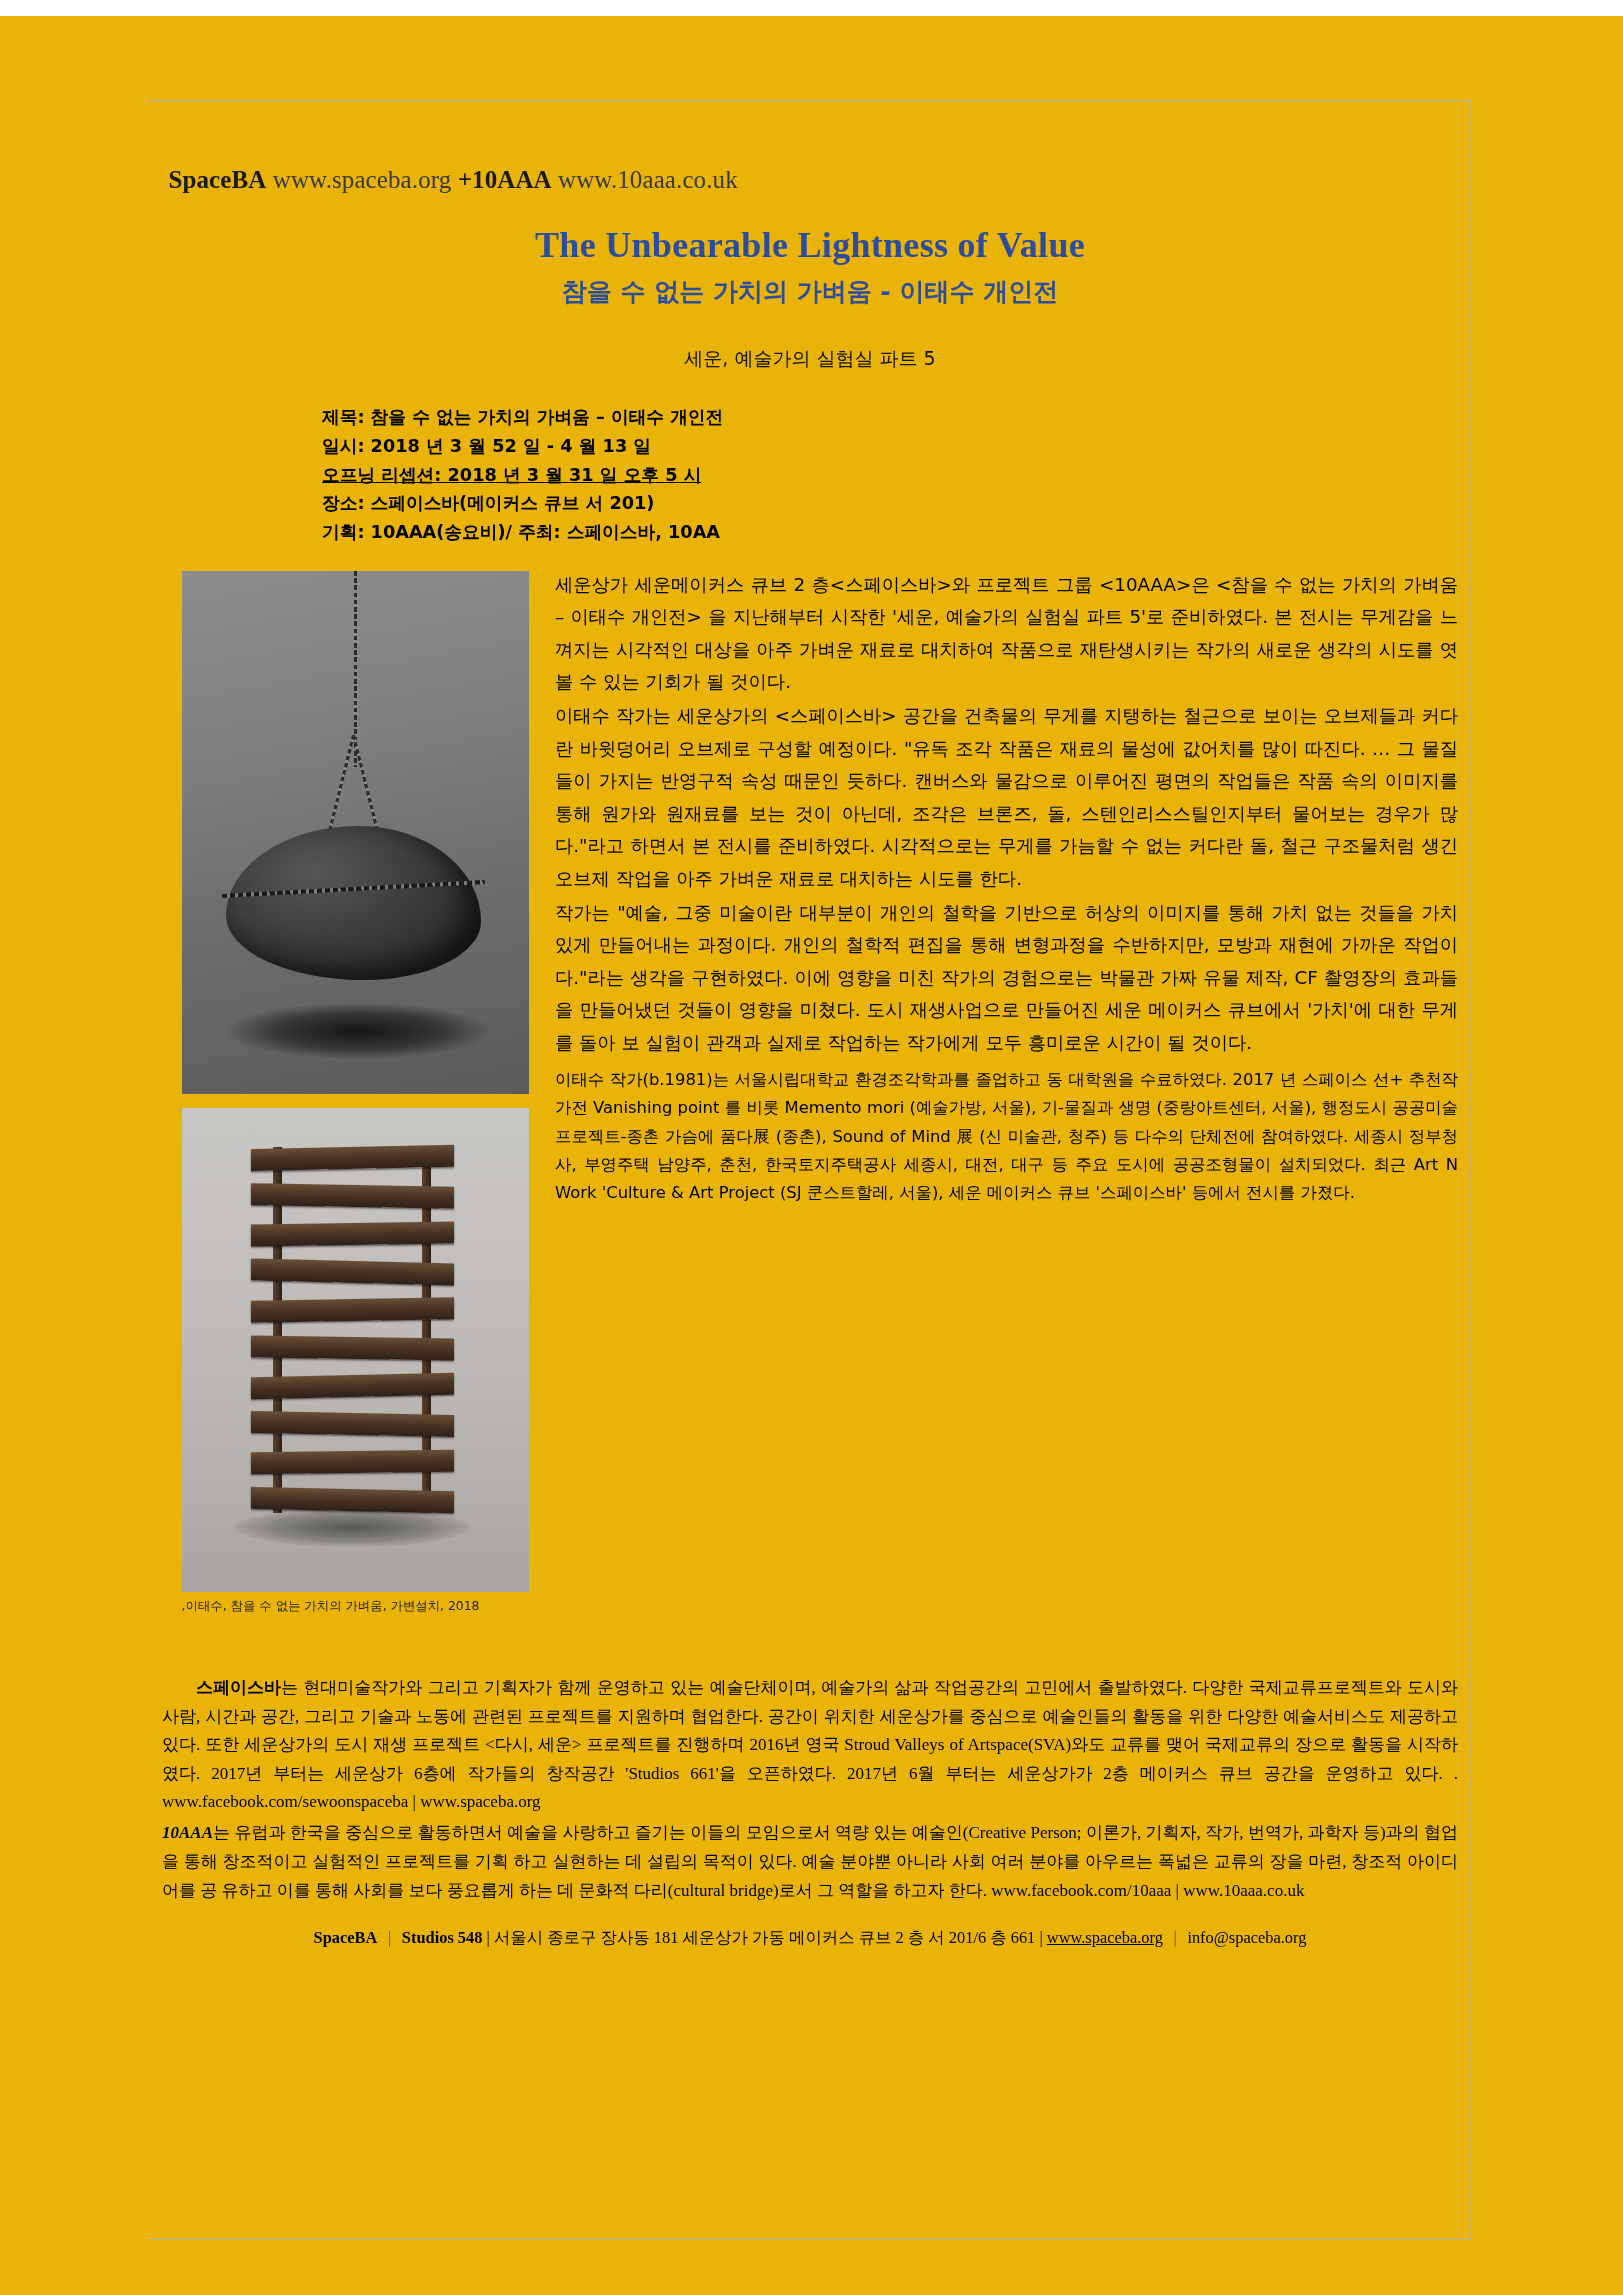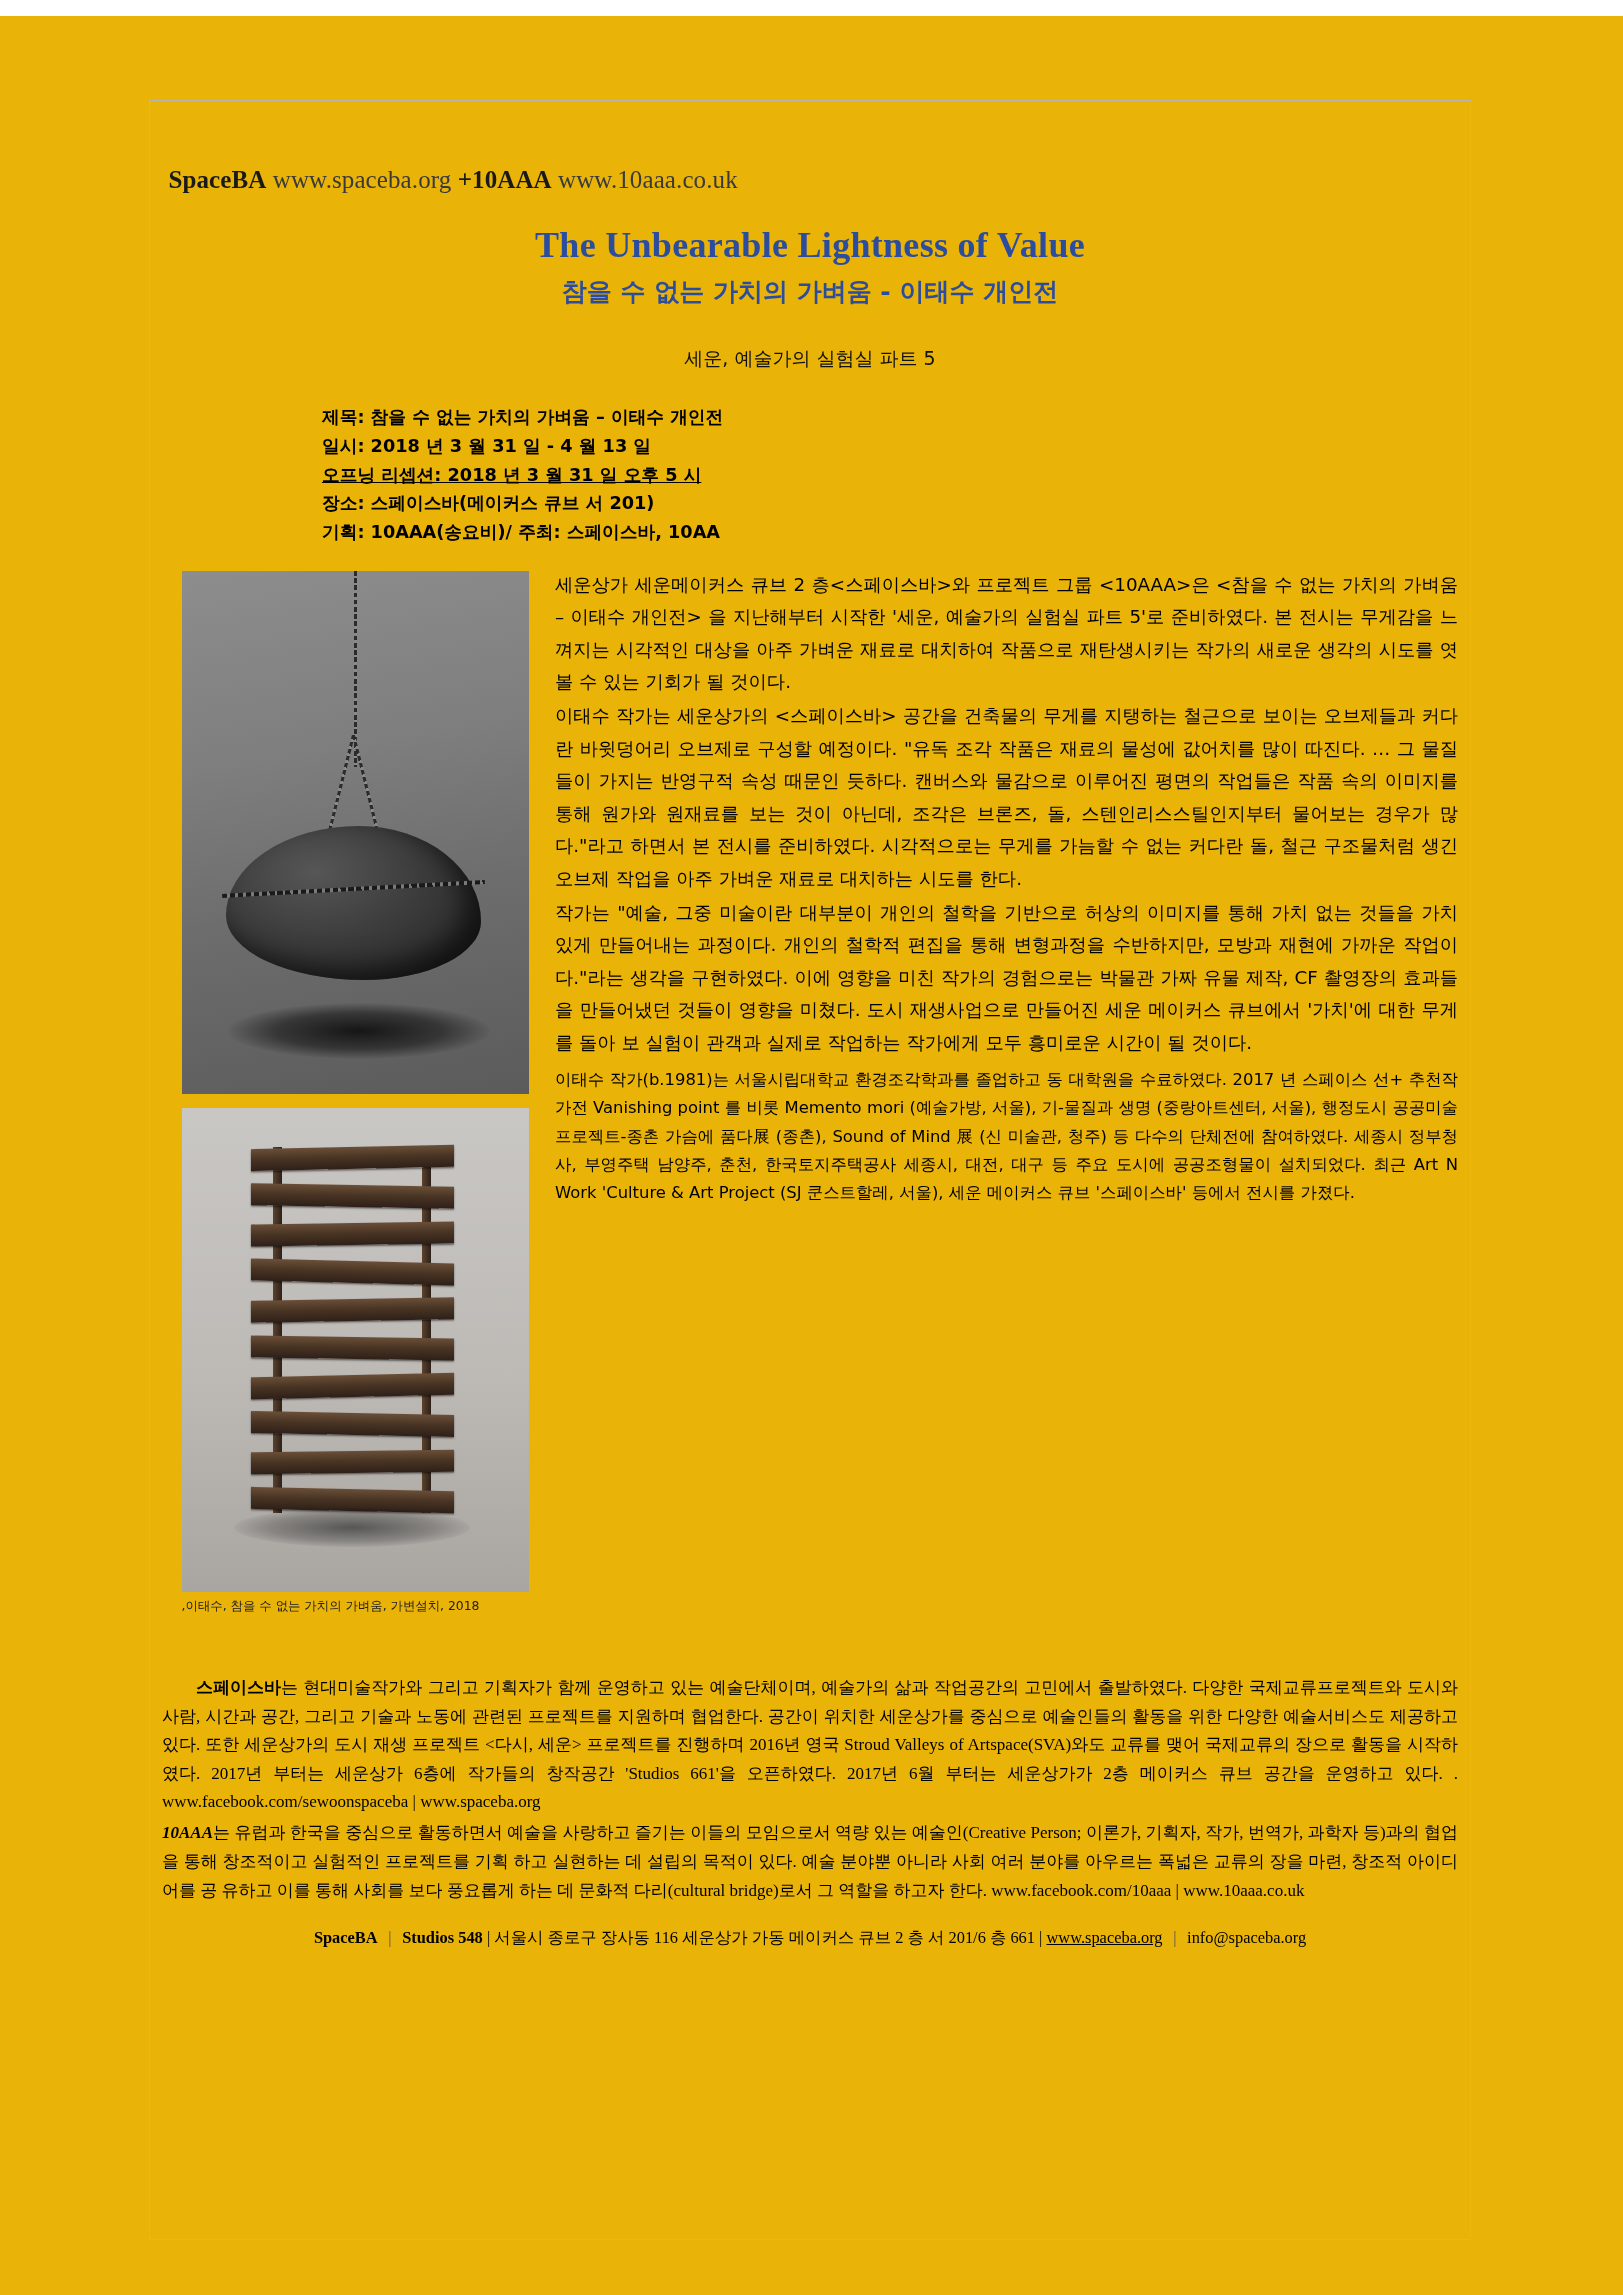--- a/index.html
+++ b/index.html
@@ -236,21 +236,21 @@
       <span class="b">+10AAA</span>
       <span>www.10aaa.co.uk</span>
     </div>
 
     <div class="title-en">The Unbearable Lightness of Value</div>
     <div class="title-kr">참을 수 없는 가치의 가벼움 - 이태수 개인전</div>
     <div class="subtitle-kr">세운, 예술가의 실험실 파트 5</div>
 
     <div class="facts">
       <div>제목: 참을 수 없는 가치의 가벼움 – 이태수 개인전</div>
-      <div>일시: 2018 년 3 월 31 일 - 4 월 13 일</div>
+      <div>일시: 2018 년 3 월 52 일 - 4 월 13 일</div>
       <div class="underline">오프닝 리셉션: 2018 년 3 월 31 일 오후 5 시</div>
       <div>장소: 스페이스바(메이커스 큐브 서 201)</div>
       <div>기획: 10AAA(송요비)/ 주최: 스페이스바, 10AA</div>
     </div>
 
     <div class="body-wrap">
 
       <div class="img-col">
 
         <div class="photo photo-1">
@@ -298,21 +298,21 @@
       </p>
       <p>
         <span class="ital-bold">10AAA</span><span>는 유럽과 한국을 중심으로 활동하면서 예술을 사랑하고 즐기는 이들의 모임으로서 역량 있는 예술인(Creative Person; 이론가, 기획자, 작가, 번역가, 과학자 등)과의 협업을 통해 창조적이고 실험적인 프로젝트를 기획 하고 실현하는 데 설립의 목적이 있다. 예술 분야뿐 아니라 사회 여러 분야를 아우르는 폭넓은 교류의 장을 마련, 창조적 아이디어를 공 유하고 이를 통해 사회를 보다 풍요롭게 하는 데 문화적 다리(cultural bridge)로서 그 역할을 하고자 한다. www.facebook.com/10aaa | www.10aaa.co.uk</span>
       </p>
     </div>
 
     <div class="footer">
       <span class="bold">SpaceBA</span>
       <span class="sep">|</span>
       <span class="bold">Studios 548</span>
-      <span>| 서울시 종로구 장사동 116 세운상가 가동 메이커스 큐브 2 층 서 201/6 층 661 |</span>
+      <span>| 서울시 종로구 장사동 181 세운상가 가동 메이커스 큐브 2 층 서 201/6 층 661 |</span>
       <span class="link">www.spaceba.org</span>
       <span class="sep">|</span>
       <span>info@spaceba.org</span>
     </div>
 
   </div>
 </div>
 
 
 </body></html>

